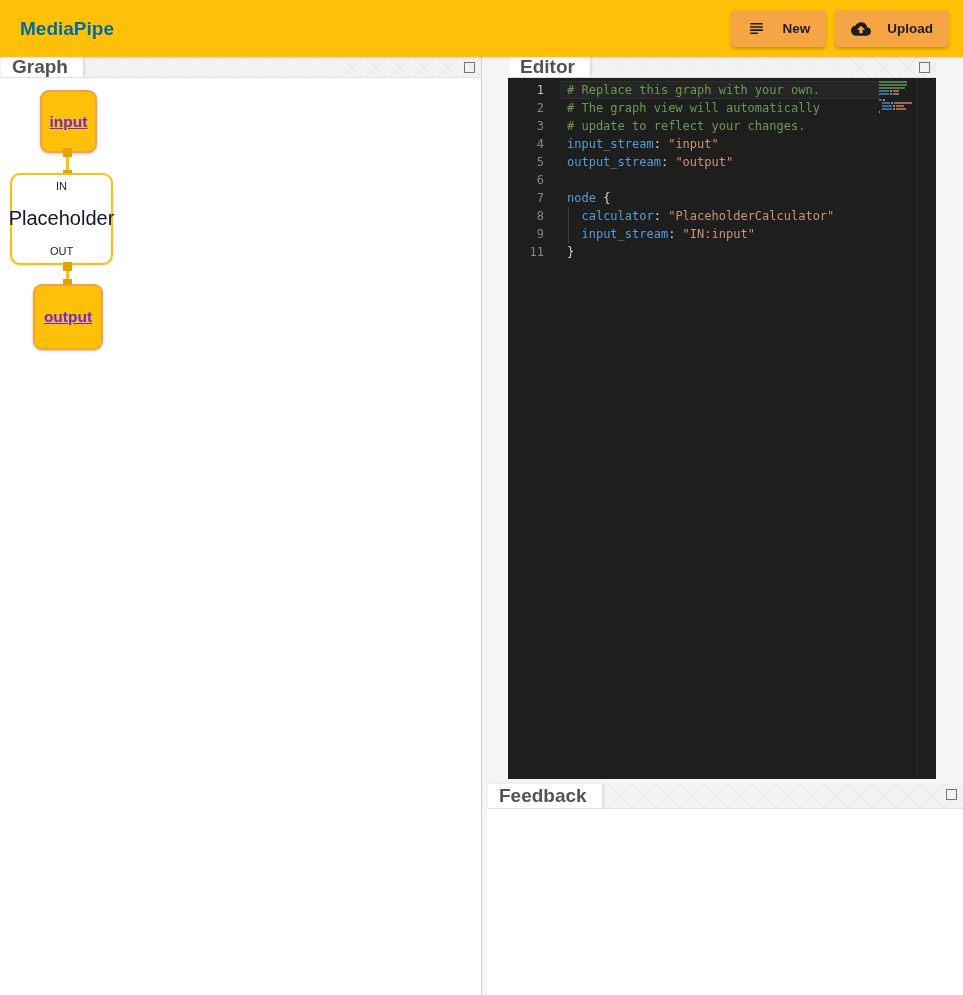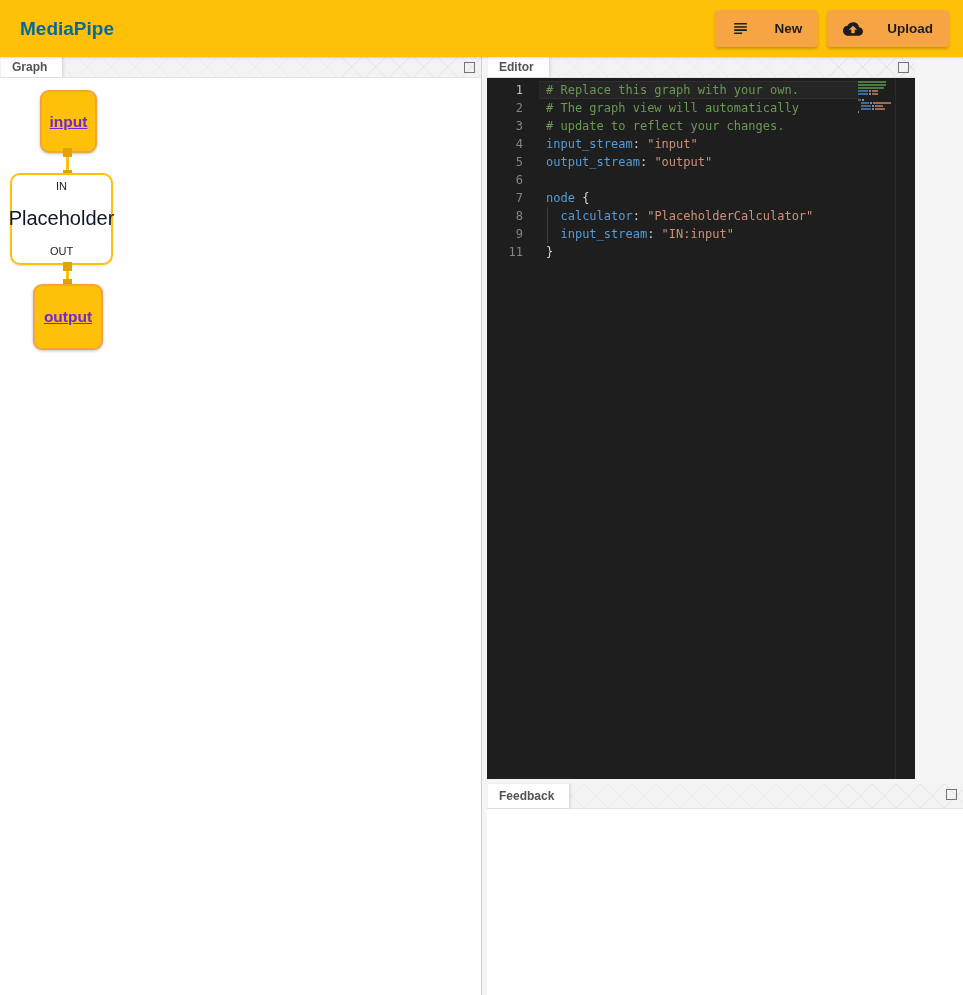--- a/index.html
+++ b/index.html
@@ -5,45 +5,45 @@
   * { margin:0; padding:0; box-sizing:border-box; }
   html,body { width:963px; height:995px; overflow:hidden;
     font-family:"Liberation Sans", sans-serif; background:#f5f5f5; }
 
   
   .header { position:absolute; left:0; top:0; width:963px; height:57px;
     background:#FFC107; display:flex; align-items:center;
     box-shadow:0 1px 2px rgba(0,0,0,.15); z-index:10; }
   .app-title { margin-left:20px; font-size:19px; font-weight:bold; color:#0369a1; }
   .header-actions { margin-left:auto; margin-right:14px; display:flex; gap:9px; }
-  .hbtn { display:inline-flex; align-items:center; gap:24px; height:37px;
+  .hbtn { display:inline-flex; align-items:center; gap:16px; height:37px;
     padding:0 16px; background:#F7A445; border:none; border-radius:4px;
     font-family:"Liberation Sans",sans-serif; font-size:13.5px; font-weight:bold;
     color:#1d1d1d; box-shadow:0 2px 3px rgba(0,0,0,.22); cursor:pointer; }
   .hbtn svg { display:block; }
 
   
   .panel { position:absolute; background:#fff; }
   .tabstrip { position:relative; height:21px; background-color:#f3f3f3;
     background-image:
       repeating-linear-gradient(45deg, rgba(0,0,0,.035) 0 1px, transparent 1px 17px),
       repeating-linear-gradient(135deg, rgba(0,0,0,.035) 0 1px, transparent 1px 17px);
     border-bottom:1px solid #e4e4e4; }
   .tab { position:absolute; left:1px; top:0; bottom:0; background:#fff;
     display:flex; align-items:center; padding:0 15px 0 11px;
-    font-size:12px; color:#535353; font-weight:bold;
+    font-size:19px; color:#535353; font-weight:bold;
     border-right:1px solid #ddd; box-shadow:1px 0 2px rgba(0,0,0,.08); }
   .maxico { position:absolute; right:6px; top:5px; width:11px; height:11px;
     border:1.5px solid #757575; background:transparent; cursor:pointer; }
 
   .panel-graph { left:0; top:57px; width:482px; height:938px;
     border-right:1px solid #cfcfcf; }
   .graph-body { position:relative; width:100%; height:917px; background:#fff; }
 
-  .panel-editor { left:487px; top:57px; width:428px; height:722px; }
+  .panel-editor { left:508px; top:57px; width:428px; height:722px; }
   .editor-body { position:relative; width:100%; height:701px; background:#1e1e1e;
     overflow:hidden; }
 
   .panel-feedback { left:487px; top:784px; width:476px; height:211px; }
   .feedback-strip { height:25px; }
   .feedback-body { width:100%; height:186px; background:#fff; }
 
   
   .gnode { position:absolute; border-radius:9px; display:flex;
     align-items:center; justify-content:center; }

